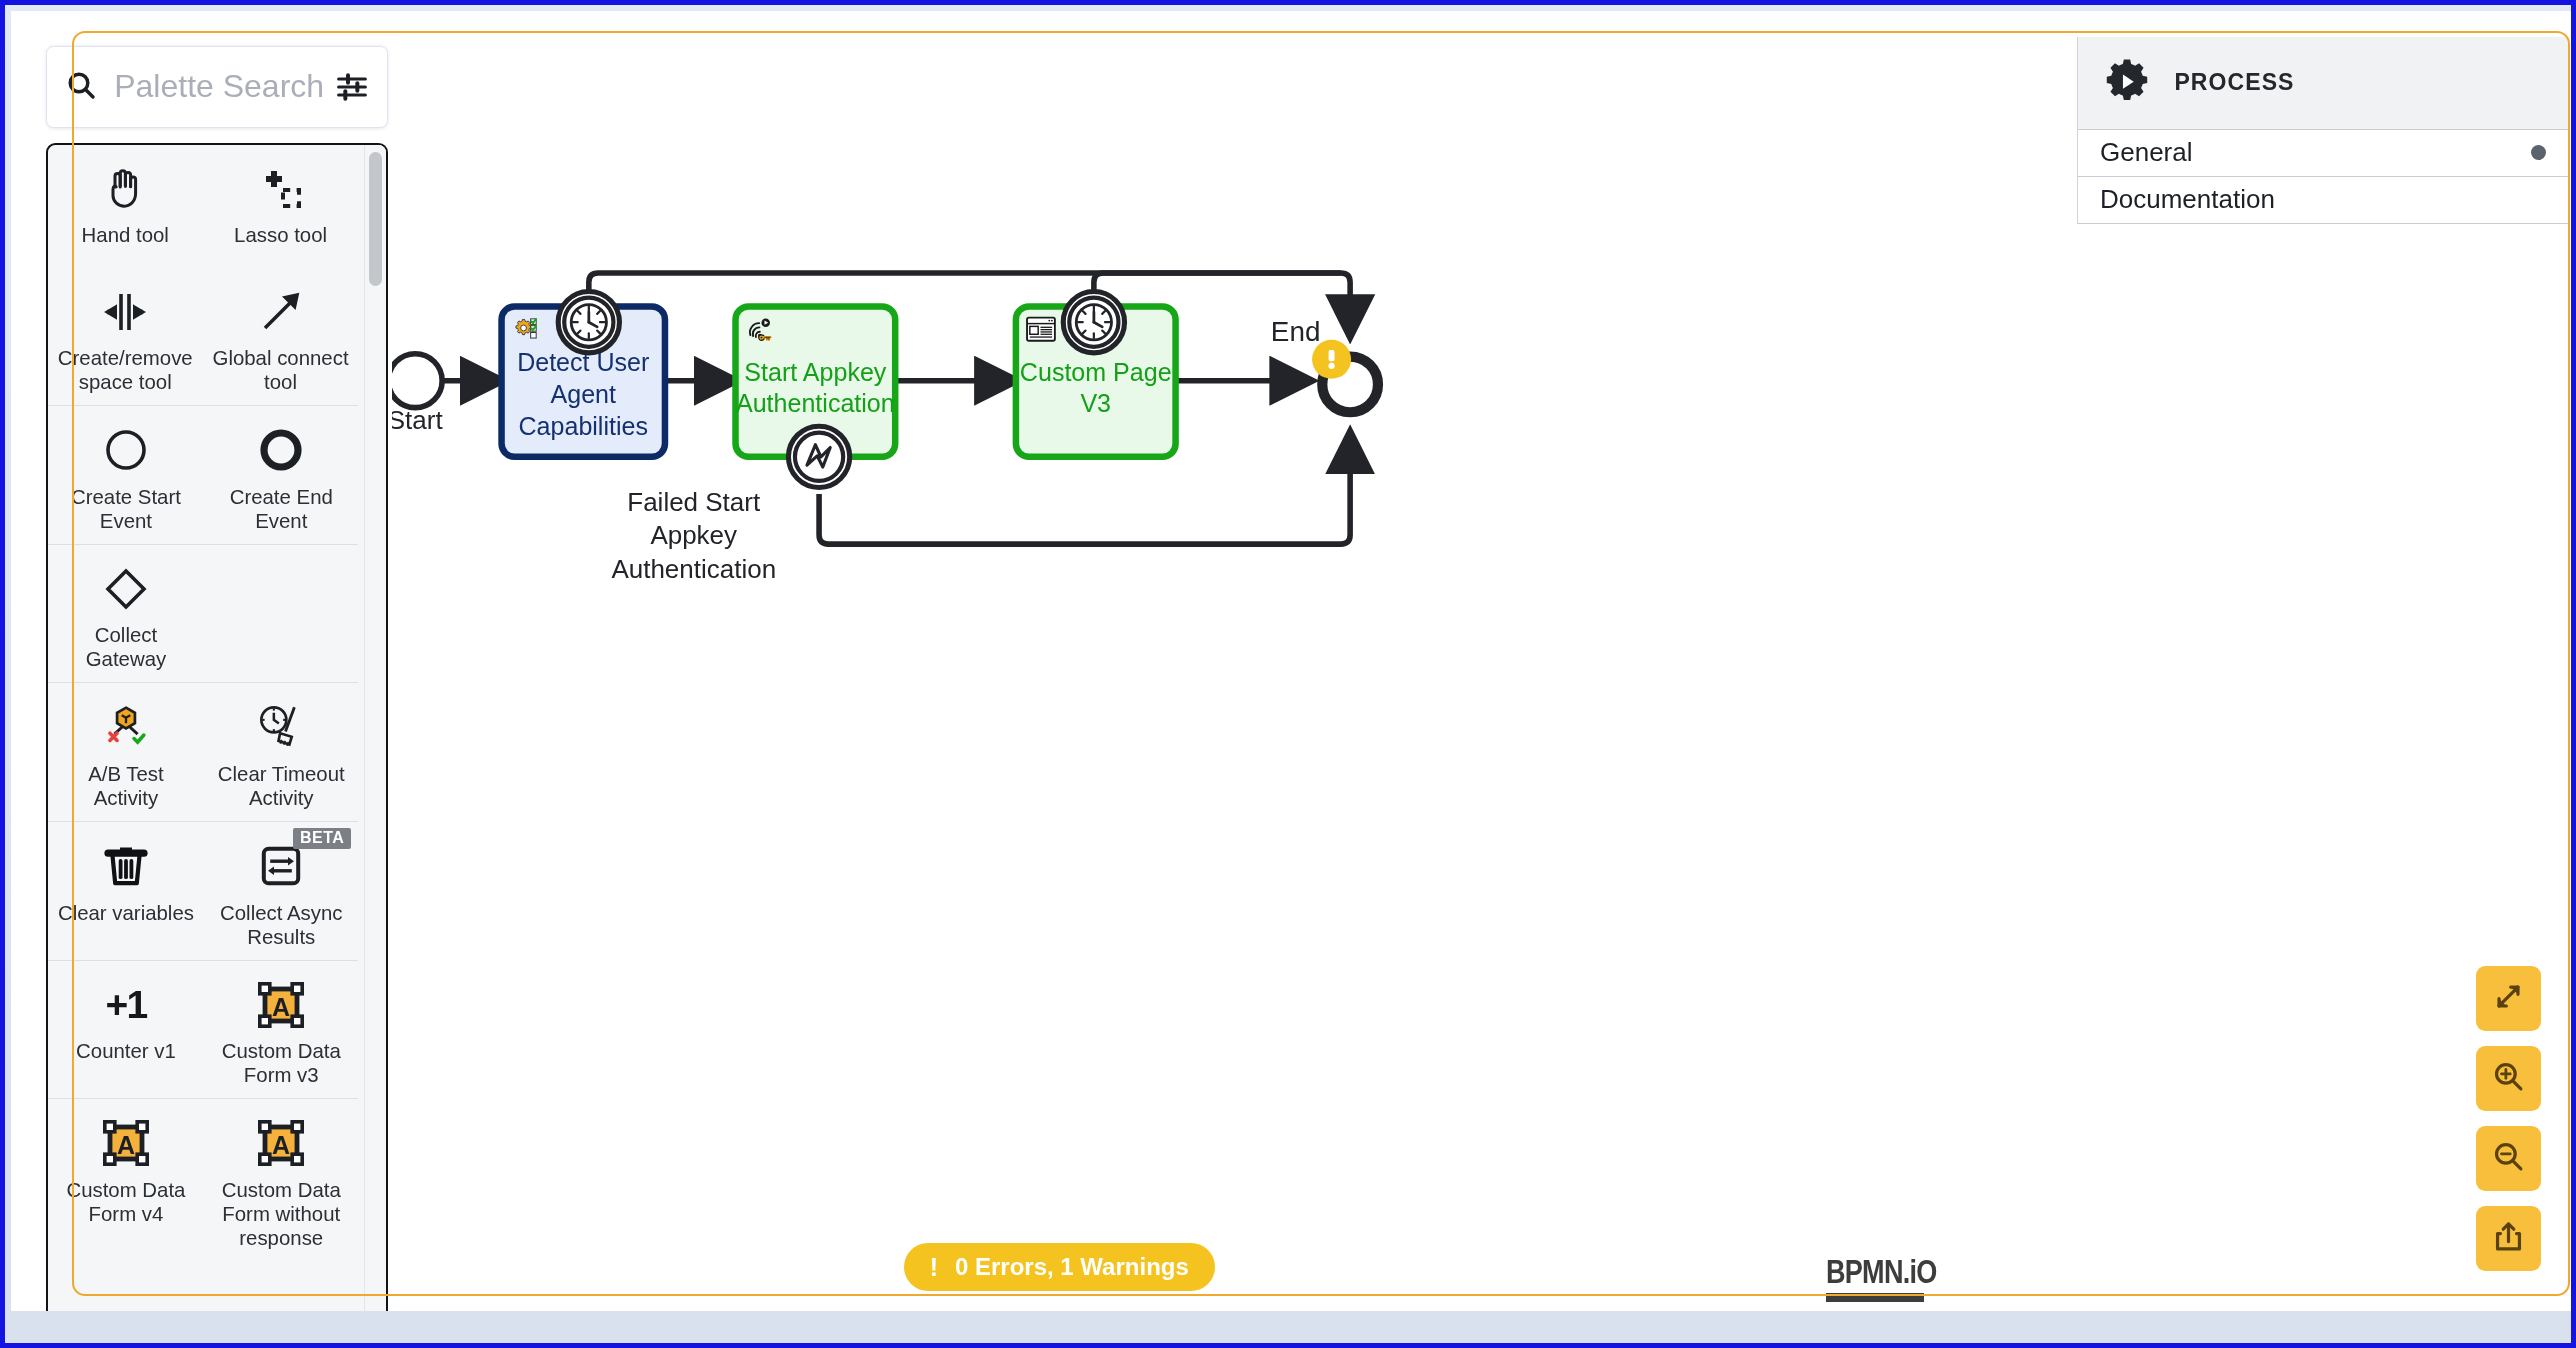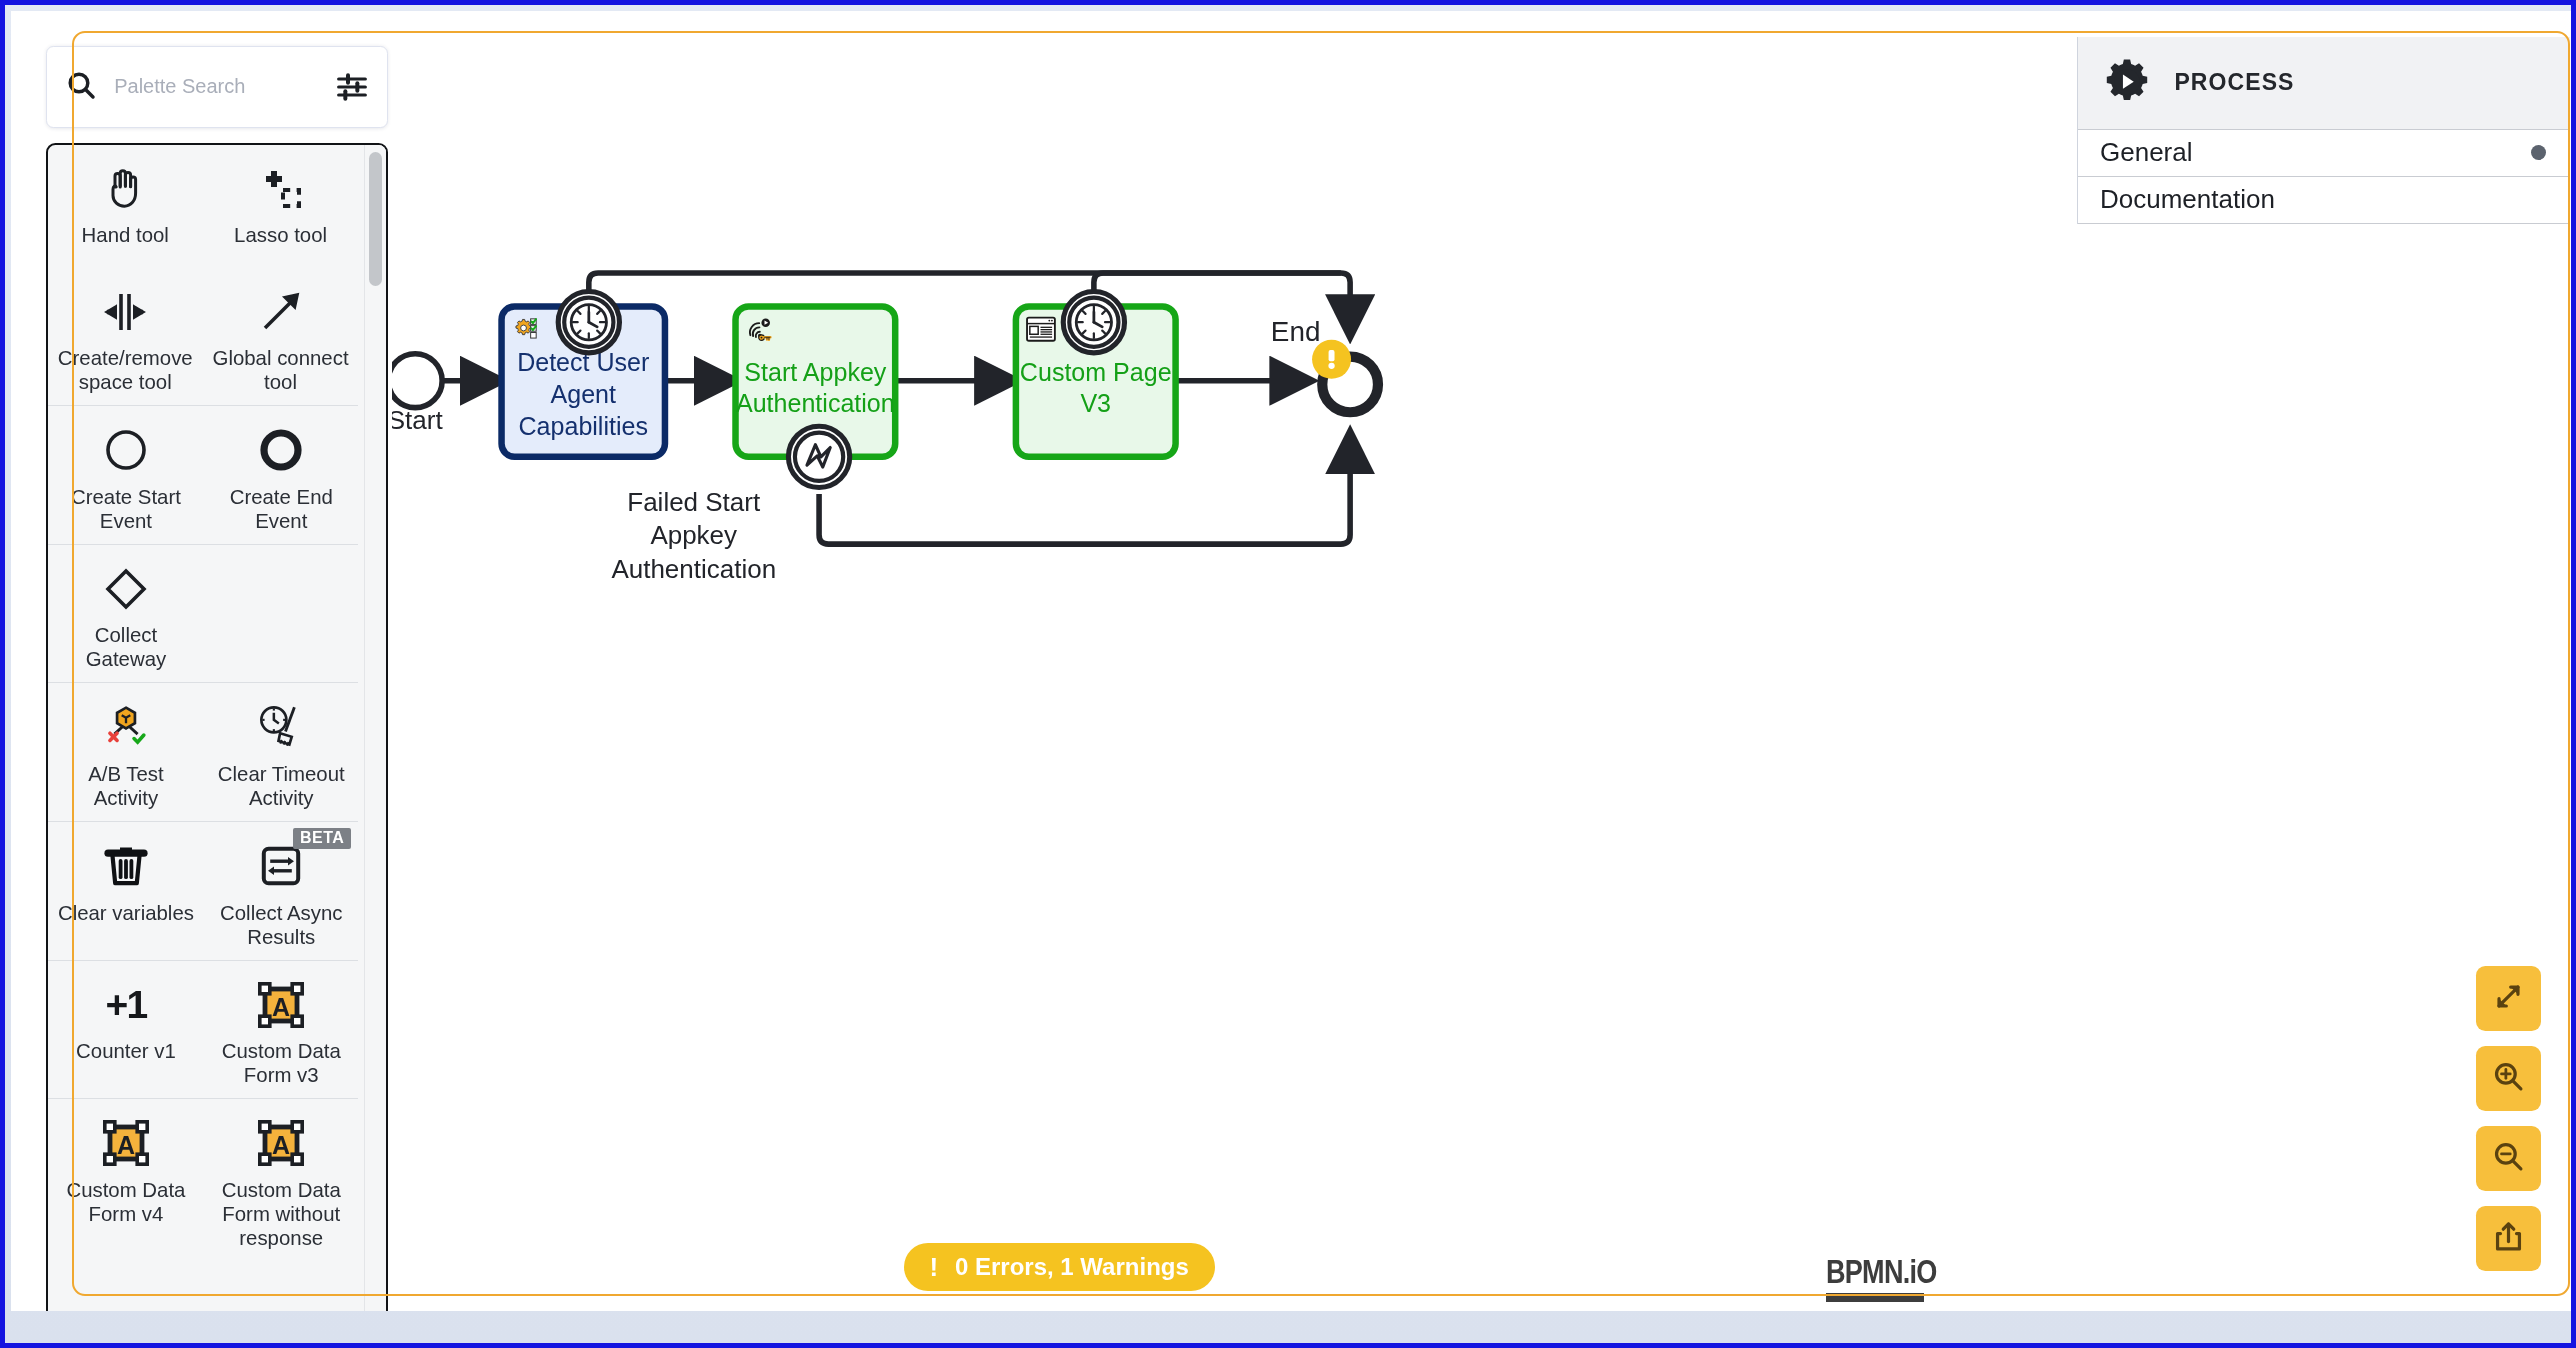--- a/index.html
+++ b/index.html
@@ -59,21 +59,21 @@
     display: flex;
     align-items: center;
     padding: 0 18.6px;
     box-sizing: border-box;
   }
   #palette-search-wrap .srch-icon { flex: 0 0 auto; margin-right: 15px; }
   #palette-search {
     flex: 1 1 auto;
     border: 0;
     outline: 0;
-    font-size: 20px;
+    font-size: 32px;
     font-family: "Liberation Sans", sans-serif;
     color: #2a2d34;
     background: transparent;
     min-width: 0;
   }
   #palette-search::placeholder { color: #a9aeb9; }
   #palette-filter-btn {
     flex: 0 0 auto;
     margin-left: 9.3px;
     background: transparent;

